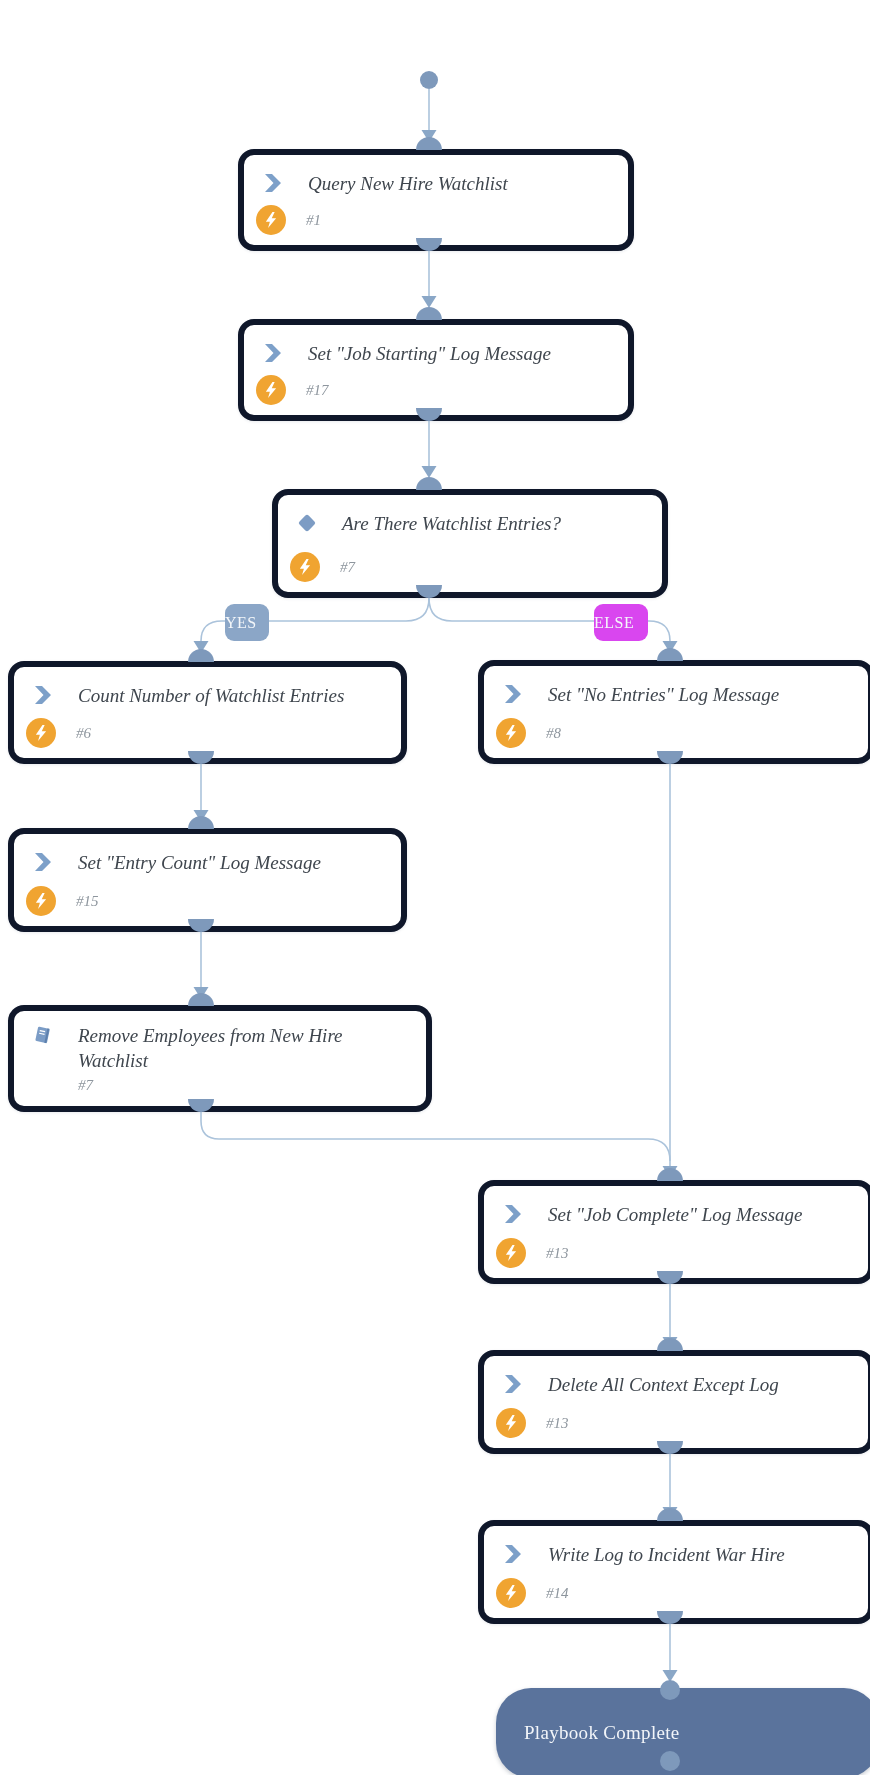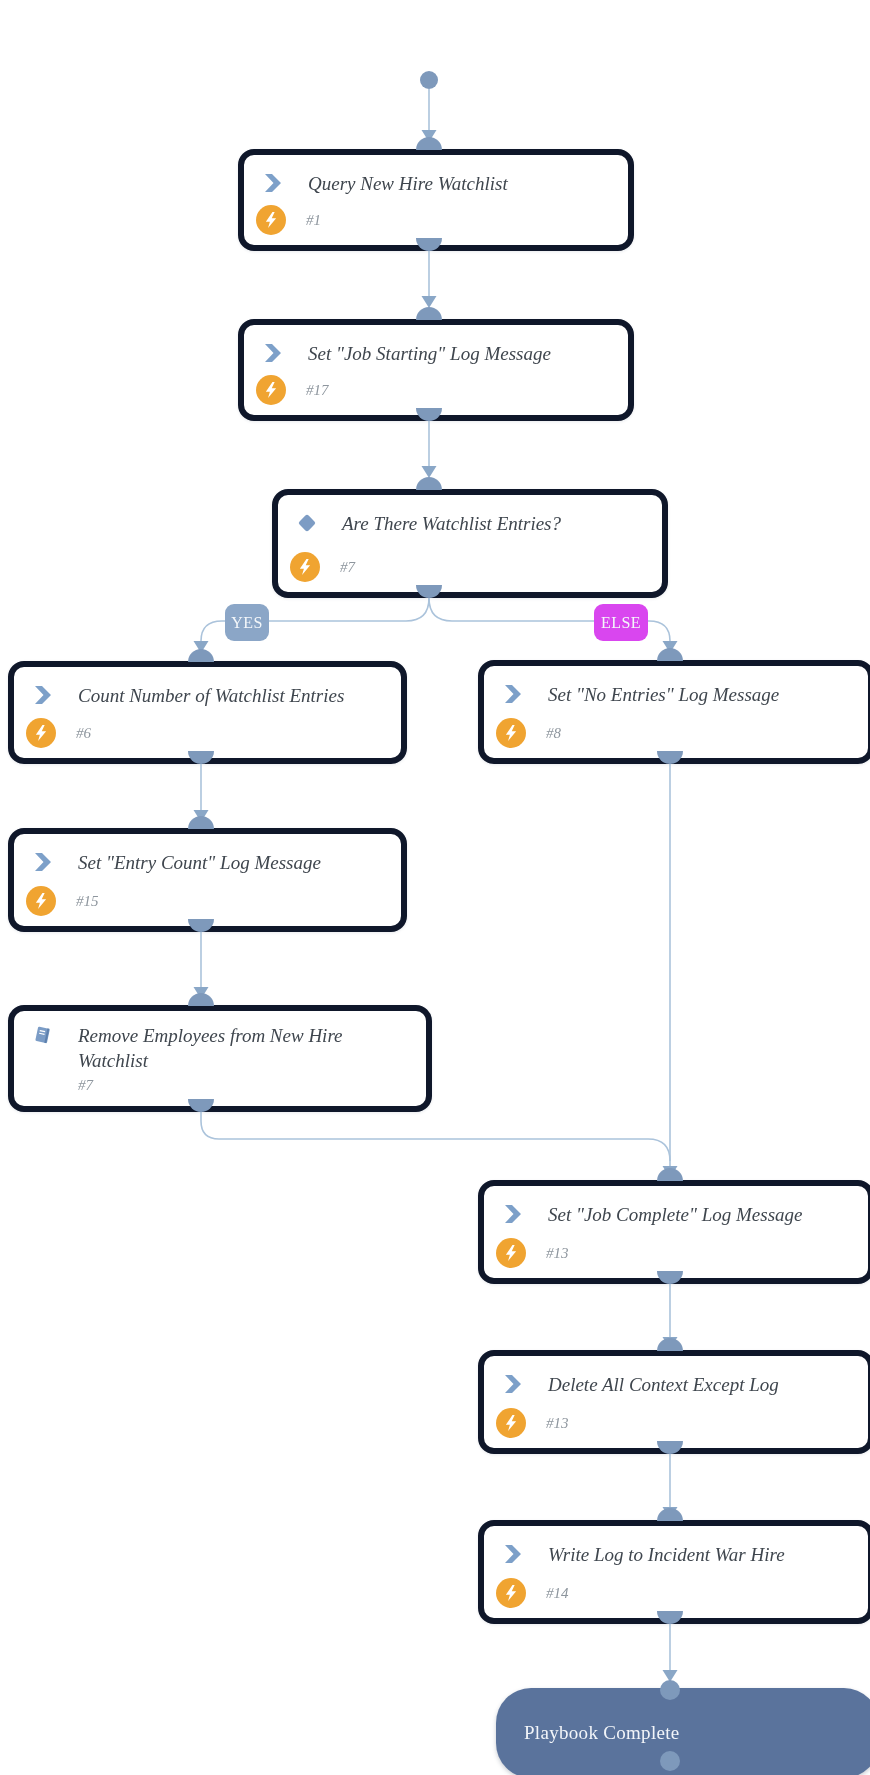--- a/index.html
+++ b/index.html
@@ -31,21 +31,21 @@
   .mrow{position:absolute;left:12px;bottom:10px;display:flex;align-items:center;gap:20px;}
   .bolt-badge{
     width:30px;height:30px;border-radius:50%;background:#f0a431;
     display:flex;align-items:center;justify-content:center;flex:0 0 30px;
   }
   .nid{font-size:15px;color:#8e969e;}
   .node-playbook .nid-solo{position:absolute;left:64px;bottom:12px;font-size:15px;color:#8e969e;}
   
   .badge{
     position:absolute;z-index:3;border-radius:9px;color:#f4f7fa;
-    font-size:16px;letter-spacing:.5px;display:flex;align-items:center;justify-content:center;
+    font-size:16px;letter-spacing:.5px;display:flex;align-items:center;
   }
   .badge-yes{background:#8ba6c7;}
   .badge-else{background:#d946ef;}
   
   .wires{position:absolute;left:0;top:0;z-index:2;pointer-events:none;}
 </style>
 </head>
 <body>
 
 <div class="canvas">

